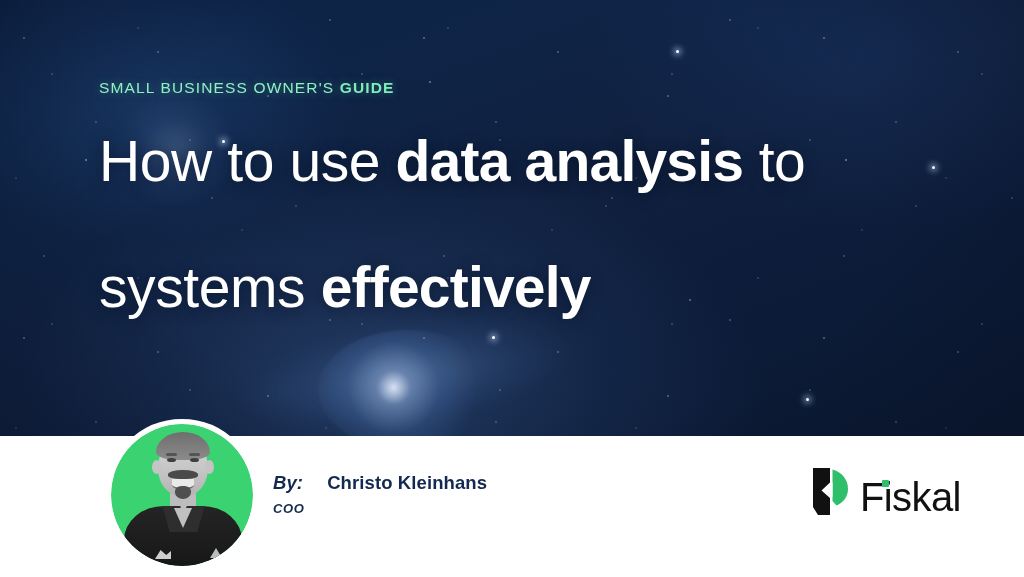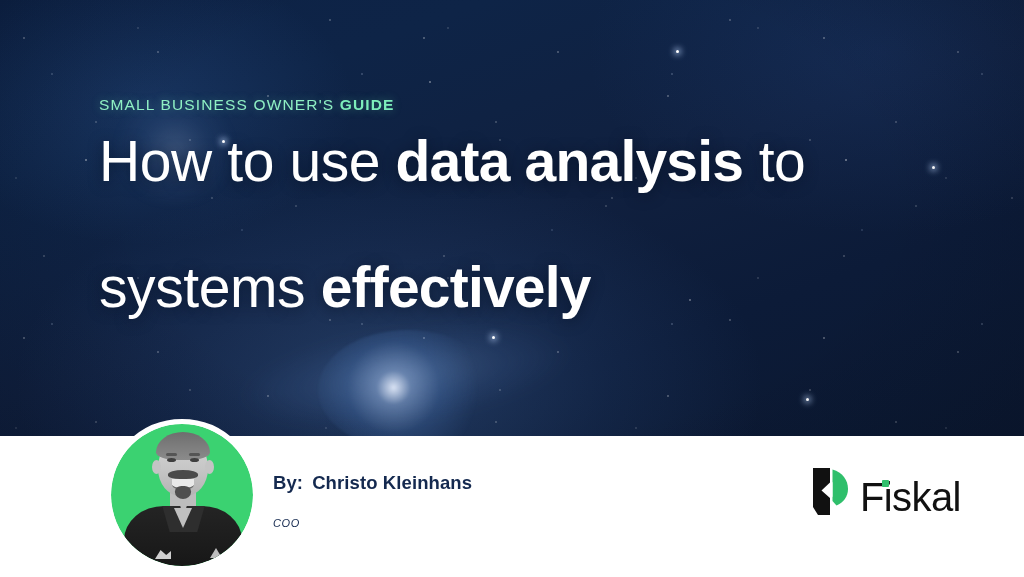--- a/index.html
+++ b/index.html
@@ -124,21 +124,21 @@
   .bs1 { left: 676px; top: 50px; }
   .bs2 { left: 222px; top: 140px; }
   .bs3 { left: 806px; top: 398px; }
   .bs4 { left: 932px; top: 166px; }
   .bs5 { left: 492px; top: 336px; }
 
   
   .eyebrow {
     position: absolute;
     left: 99px;
-    top: 96px;
+    top: 79px;
     font-size: 15.5px;
     letter-spacing: 1.15px;
     color: #8FF0C4;
     font-weight: 400;
     white-space: nowrap;
     text-shadow: 0 0 10px rgba(110,235,175,0.35);
   }
   .eyebrow b {
     font-weight: 700;
     color: #7DEEBB;
@@ -298,28 +298,28 @@
     top: 471px;
     color: #14294f;
   }
   .byline-name {
     font-size: 18.5px;
     font-weight: 700;
     letter-spacing: 0.1px;
     white-space: nowrap;
     line-height: 24px;
   }
-  .byline-name .by-label { margin-right: 9px; }
+  .byline-name .by-label { margin-right: 24px; font-style: italic; }
   .byline-role {
-    font-size: 11px;
+    font-size: 13px;
     font-style: italic;
-    font-weight: 400;
+    font-weight: 700;
     letter-spacing: 0.6px;
     line-height: 24px;
-    margin-top: 16px;
+    margin-top: 2px;
   }
 
   
   .logo {
     position: absolute;
     left: 811px;
     top: 465px;
     display: flex;
     align-items: center;
     gap: 11px;

